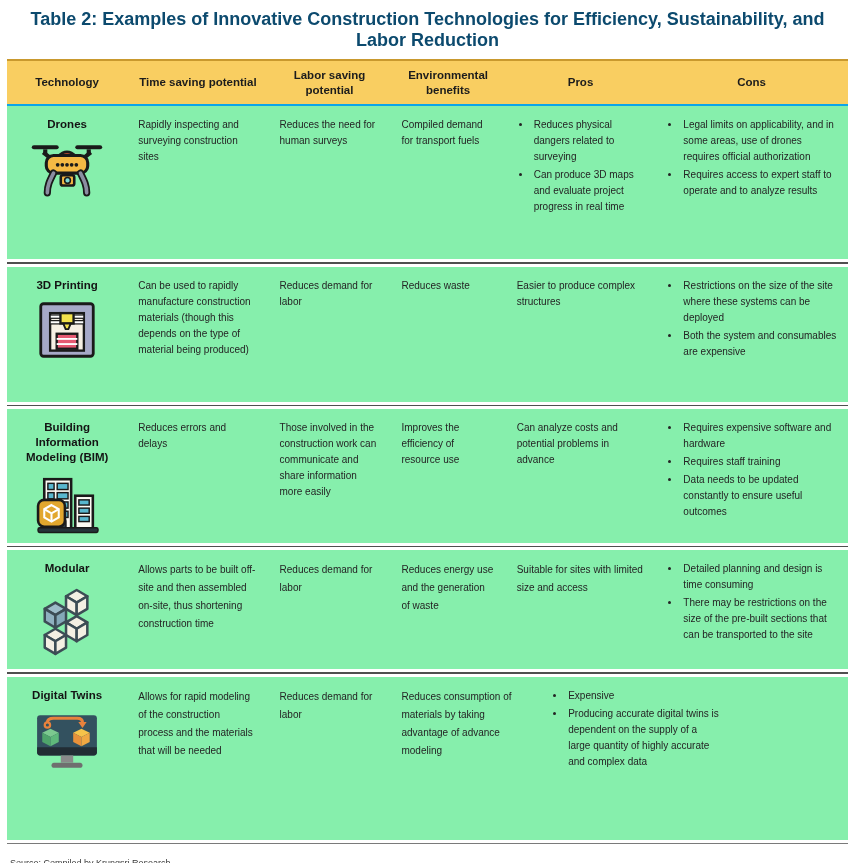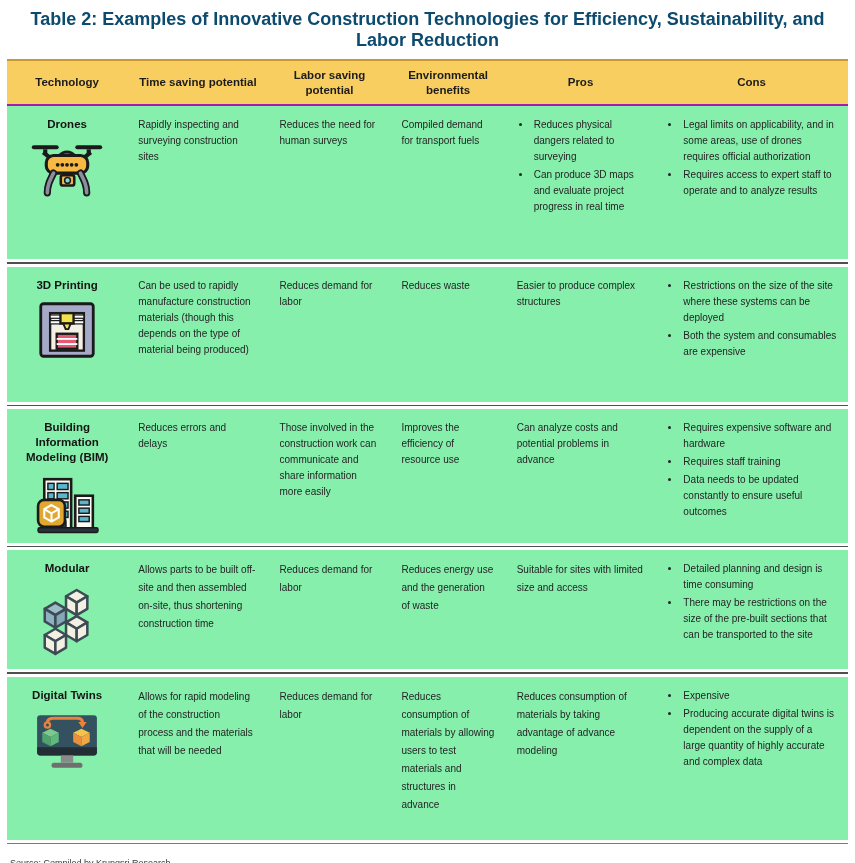--- a/index.html
+++ b/index.html
@@ -16,21 +16,21 @@
     font-size:18px;
     color:#0c4a6e;
     padding:9px 24px 8px 24px;
   }
   .table { margin:0 7px; }
   .thead {
     display:flex;
     align-items:center;
     background:#F9CE61;
     border-top:2px solid #C9992E;
-    border-bottom:2px solid #a21caf;
+    border-bottom:2px solid #0ea5e9;
     min-height:47px;
     box-sizing:border-box;
   }
   .th {
     font-weight:bold;
     font-size:11.5px;
     color:#1c1c1c;
     text-align:center;
     padding:4px 10px;
     box-sizing:border-box;
@@ -241,21 +241,20 @@
           <path d="M38,21 L46,25 L46,34 L38,30 Z" fill="#E8913A"></path>
           <path d="M54,21 L46,25 L46,34 L54,30 Z" fill="#F0A843"></path>
         </g>
         <circle cx="13" cy="13.5" r="2.6" fill="none" stroke="#E8823C" stroke-width="2.2"></circle>
         <path d="M13,11 Q13,7 19,7 L42,7 Q47,7 47,11" fill="none" stroke="#E8823C" stroke-width="3"></path>
         <polygon points="43,10.5 51,10.5 47,16.5" fill="#E8823C"></polygon>
       </svg>
     </div>
     <div class="cell c2 plain">Allows for rapid modeling of the construction process and the materials that will be needed</div>
     <div class="cell c3 plain">Reduces demand for labor</div>
-    <div class="cell c4 plain">Reduces consumption of materials by allowing users to test materials and structures in advance</div>
     <div class="cell c5 plain">Reduces consumption of materials by taking advantage of advance modeling</div>
     <div class="cell c6">
       <ul>
         <li>Expensive</li>
         <li>Producing accurate digital twins is dependent on the supply of a large quantity of highly accurate and complex data</li>
       </ul>
     </div>
   </div>
 
 </div>

